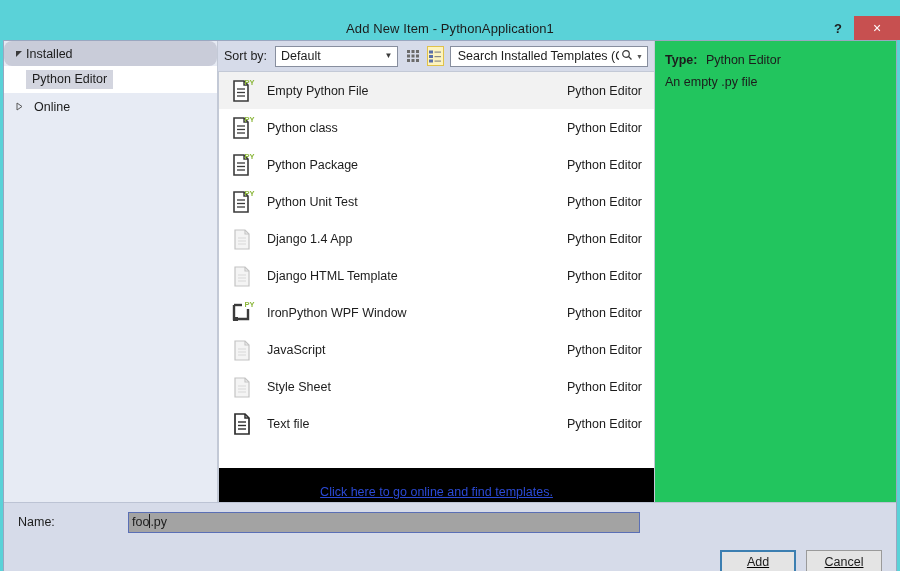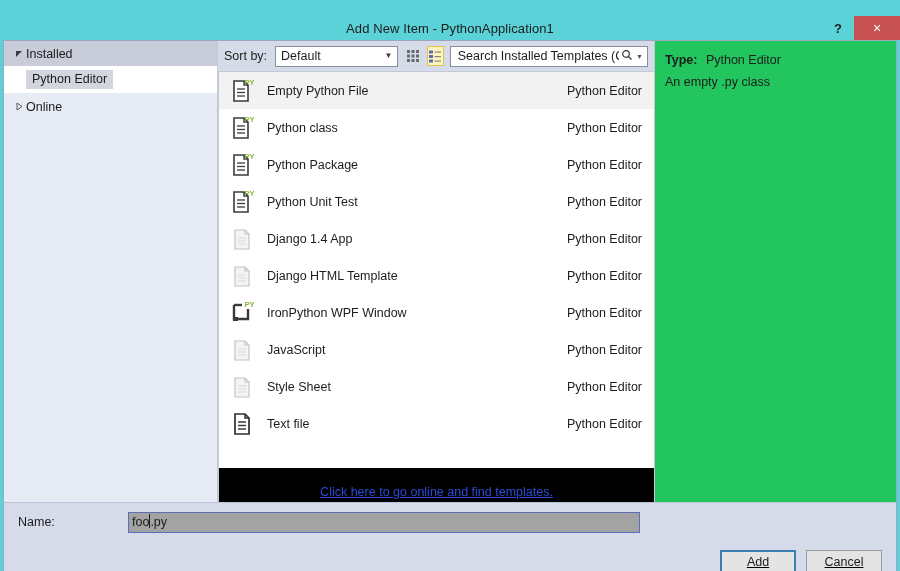--- a/index.html
+++ b/index.html
@@ -86,20 +86,21 @@
   }
   .tree-group-header {
     height: 25px;
     background: #c9ccd9;
     display: flex;
     align-items: center;
     padding-left: 8px;
     font-size: 12.5px;
     color: #1c1c1c;
     cursor: default;
+    border-radius: 8px;
   }
   .tree-row {
     height: 27px;
     display: flex;
     align-items: center;
     padding-left: 8px;
     font-size: 12.5px;
     color: #1c1c1c;
     cursor: default;
   }
@@ -373,21 +374,21 @@
         <div class="tree-row child">
           <span class="child-label">Python Editor</span>
         </div>
 
         <div class="tree-row">
           <span class="tri">
             <svg width="8" height="9" viewBox="0 0 8 9">
                 <path d="M2 1 L7 4.5 L2 8 Z" fill="none" stroke="#5a5a5a" stroke-width="1"></path>
               </svg>
           </span>
-          <span style="">Online</span>
+          <span style="margin-left:8px">Online</span>
         </div>
 
       </div>
 
       <div class="center">
 
         <div class="toolbar">
           <span class="sortby-label">Sort by:</span>
 
           <div class="sortby-select">
@@ -579,21 +580,21 @@
           </div>
         </div>
 
       </div>
 
       <div class="details">
         <div class="details-type-line">
           <span class="details-type-label">Type:</span>
           <span style="margin-left:5px">Python Editor</span>
         </div>
-        <div class="details-desc">An empty .py class</div>
+        <div class="details-desc">An empty .py file</div>
       </div>
 
     </div>
 
     <div class="bottom">
       <div class="name-row">
         <span class="name-label">Name:</span>
         <div class="name-field">
           <span class="name-value">foo</span>
             <span class="text-caret"></span>

